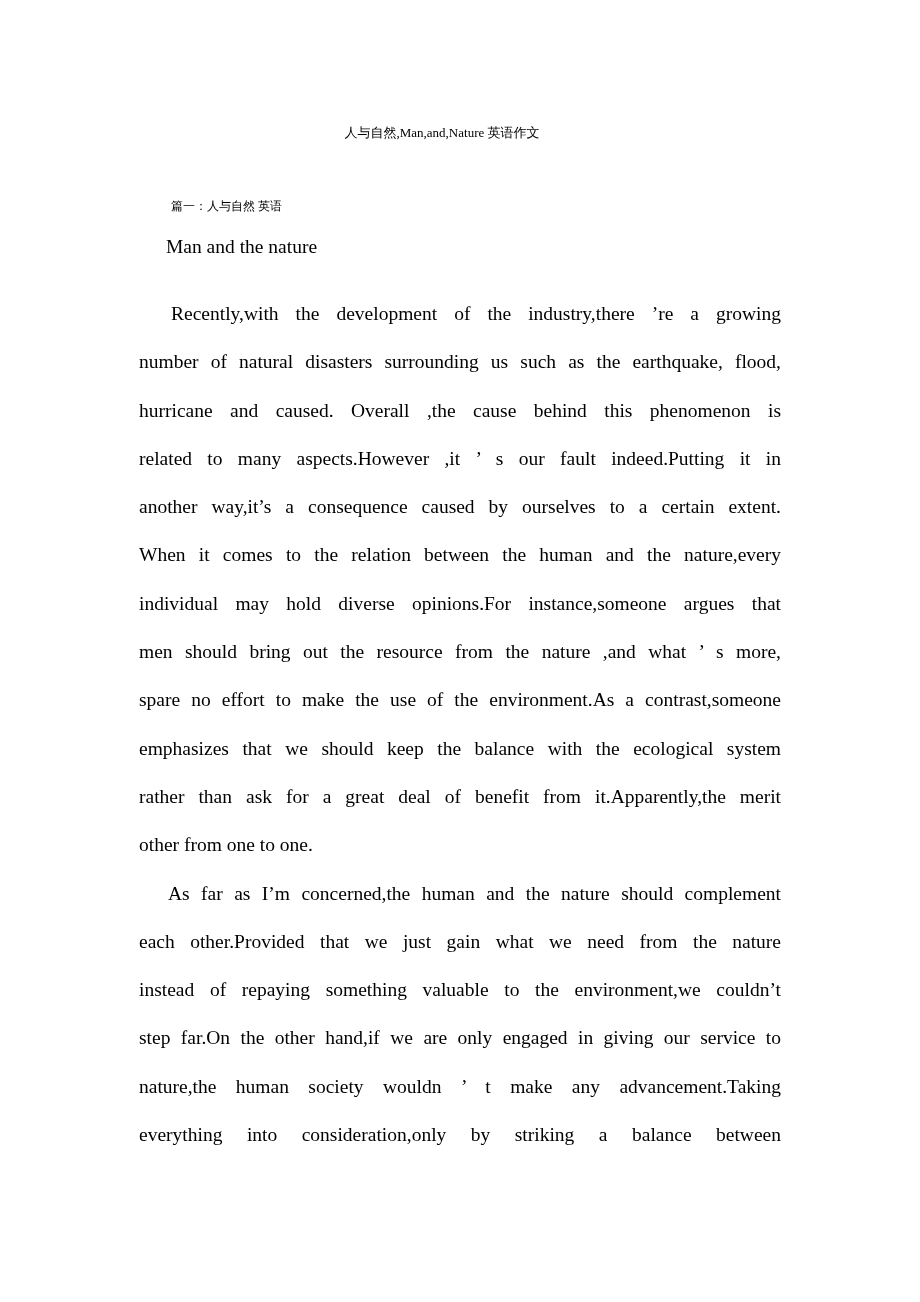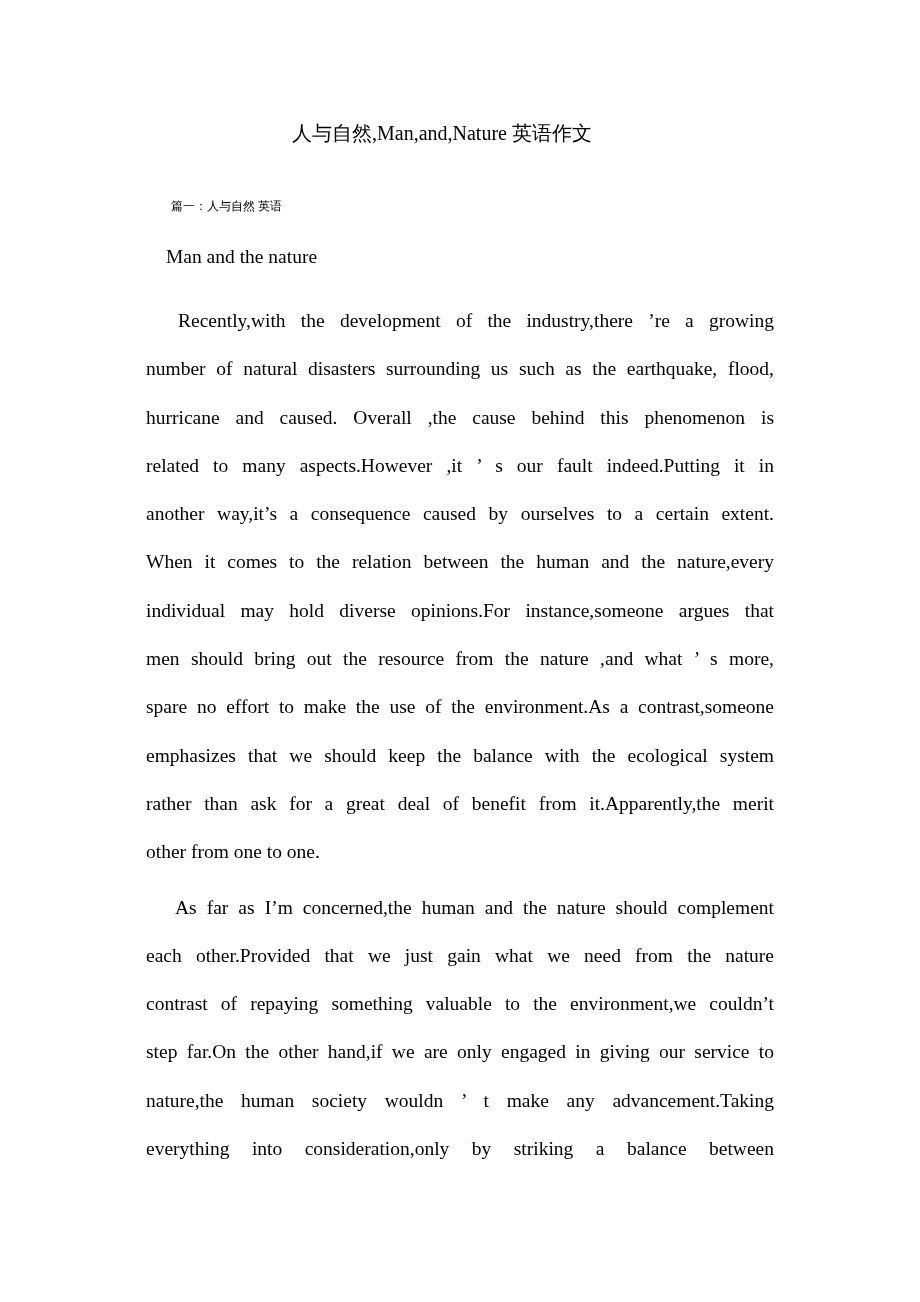--- a/index.html
+++ b/index.html
@@ -20,48 +20,48 @@
       left: 0; top: 0;
       width: 920px; height: 1302px;
       background: #fff;
     }
     .doc-title {
       position: absolute;
       top: 118px;
       left: 0;
       width: 884px;
       text-align: center;
-      font-size: 20px;
+      font-size: 13px;
       line-height: 30px;
       letter-spacing: 0;
     }
     .section-heading {
       position: absolute;
       top: 191px;
       left: 171px;
       font-size: 12px;
       line-height: 30px;
     }
     .essay-title {
       position: absolute;
-      top: 242px;
+      top: 232px;
       left: 166px;
       font-size: 19.5px;
       line-height: 30px;
     }
     .body {
       position: absolute;
       left: 139px;
       top: 290px;
       width: 642px;
       font-size: 19.5px;
       line-height: 48.3px;
     }
     .para {
-      margin: 7px;
+      margin: 0;
       text-align: justify;
       text-align-last: justify;
     }
     .para .line {
       display: block;
       text-align: justify;
       text-align-last: justify;
       white-space: nowrap;
       height: 48.3px;
     }
@@ -94,19 +94,19 @@
       <span class="line">individual may hold diverse opinions.For instance,someone argues that</span>
       <span class="line">men should bring out the resource from the nature ,and what ’ s more,</span>
       <span class="line">spare no effort to make the use of the environment.As a contrast,someone</span>
       <span class="line">emphasizes that we should keep the balance with the ecological system</span>
       <span class="line">rather than ask for a great deal of benefit from it.Apparently,the merit</span>
       <span class="line last">other from one to one.</span>
     </div>
     <div class="para">
       <span class="line first-indent-b">As far as I’m concerned,the human and the nature should complement</span>
       <span class="line">each other.Provided that we just gain what we need from the nature</span>
-      <span class="line">contrast of repaying something valuable to the environment,we couldn’t</span>
+      <span class="line">instead of repaying something valuable to the environment,we couldn’t</span>
       <span class="line">step far.On the other hand,if we are only engaged in giving our service to</span>
       <span class="line">nature,the human society wouldn ’ t make any advancement.Taking</span>
       <span class="line">everything into consideration,only by striking a balance between</span>
     </div>
   </div>
 </div>
 
 </body></html>

